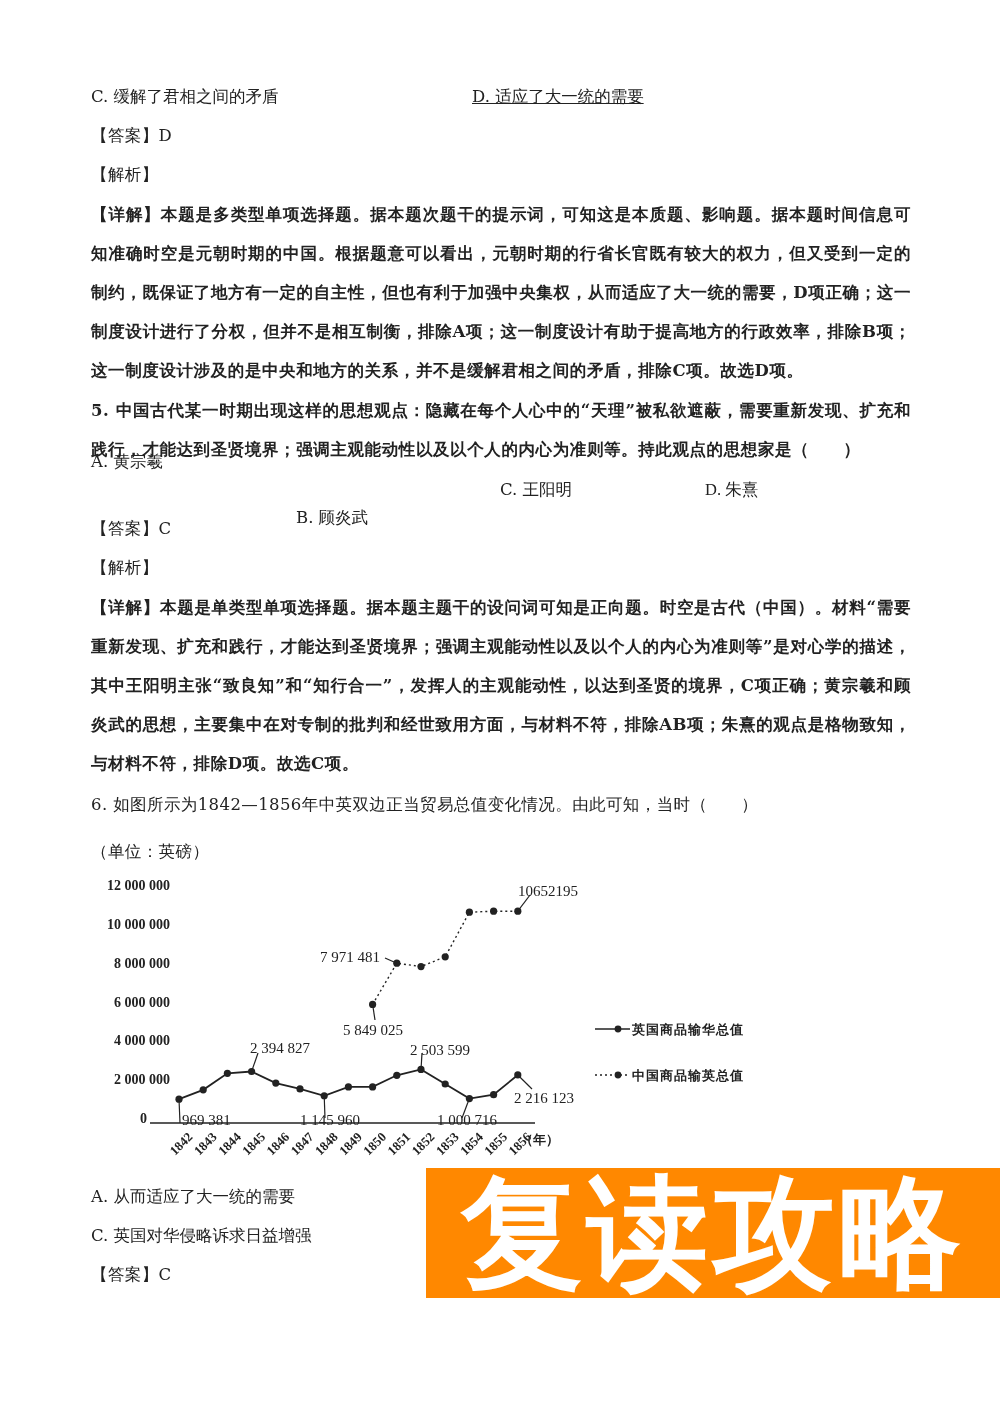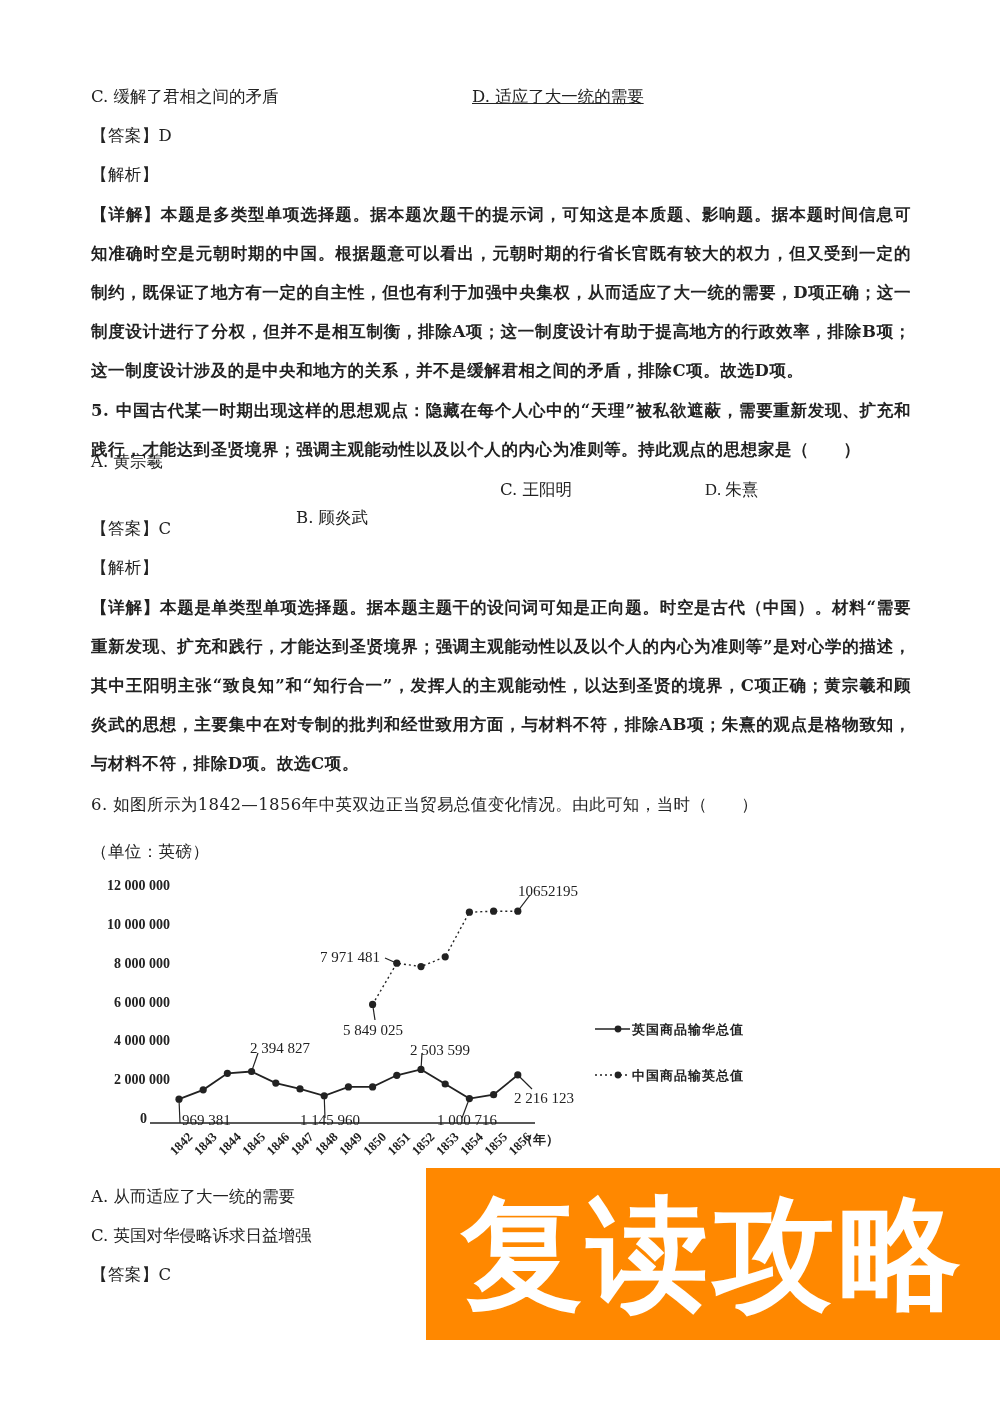--- a/index.html
+++ b/index.html
@@ -3,21 +3,21 @@
   <meta charset="utf-8">
   <style>
     html, body { margin: 0; padding: 0; background: #ffffff; }
     body { width: 1000px; height: 1414px; position: relative; overflow: hidden;
            font-family: "DejaVu Serif", "Liberation Serif", serif; color: #222; }
     .line { position: absolute; left: 91px; font-size: 16.5px; line-height: 20px; white-space: nowrap; letter-spacing: 0.4px; text-align: center; }
     .para { position: absolute; left: 91px; width: 820px; font-size: 16.5px; line-height: 39px; letter-spacing: 0.6px; text-align: justify; font-weight: bold; }
     .opt { position: absolute; font-size: 16.5px; line-height: 20px; white-space: nowrap; }
     .chart { position: absolute; left: 90px; top: 865px; width: 700px; height: 300px; }
     .chart svg text { font-family: "Liberation Serif", "DejaVu Serif", serif; }
-    .watermark { position: absolute; left: 426px; top: 1168px; width: 574px; height: 172px; background: #ff8800;
+    .watermark { position: absolute; left: 426px; top: 1168px; width: 574px; height: 130px; background: #ff8800;
                  display: flex; align-items: center; justify-content: center; }
     .watermark span { color: #ffffff; font-family: "DejaVu Sans", "Liberation Sans", sans-serif; font-weight: bold;
                       font-size: 122px; letter-spacing: 4px; line-height: 1; }
   </style>
 </head>
 <body>
 
 <div class="opt" style="left:91px; top:87px;">C. 缓解了君相之间的矛盾</div>
 <div class="opt" style="left:472px; top:87px;text-decoration:underline;">D. 适应了大一统的需要</div>
 <div class="line" style="top:126px;">【答案】D</div>

